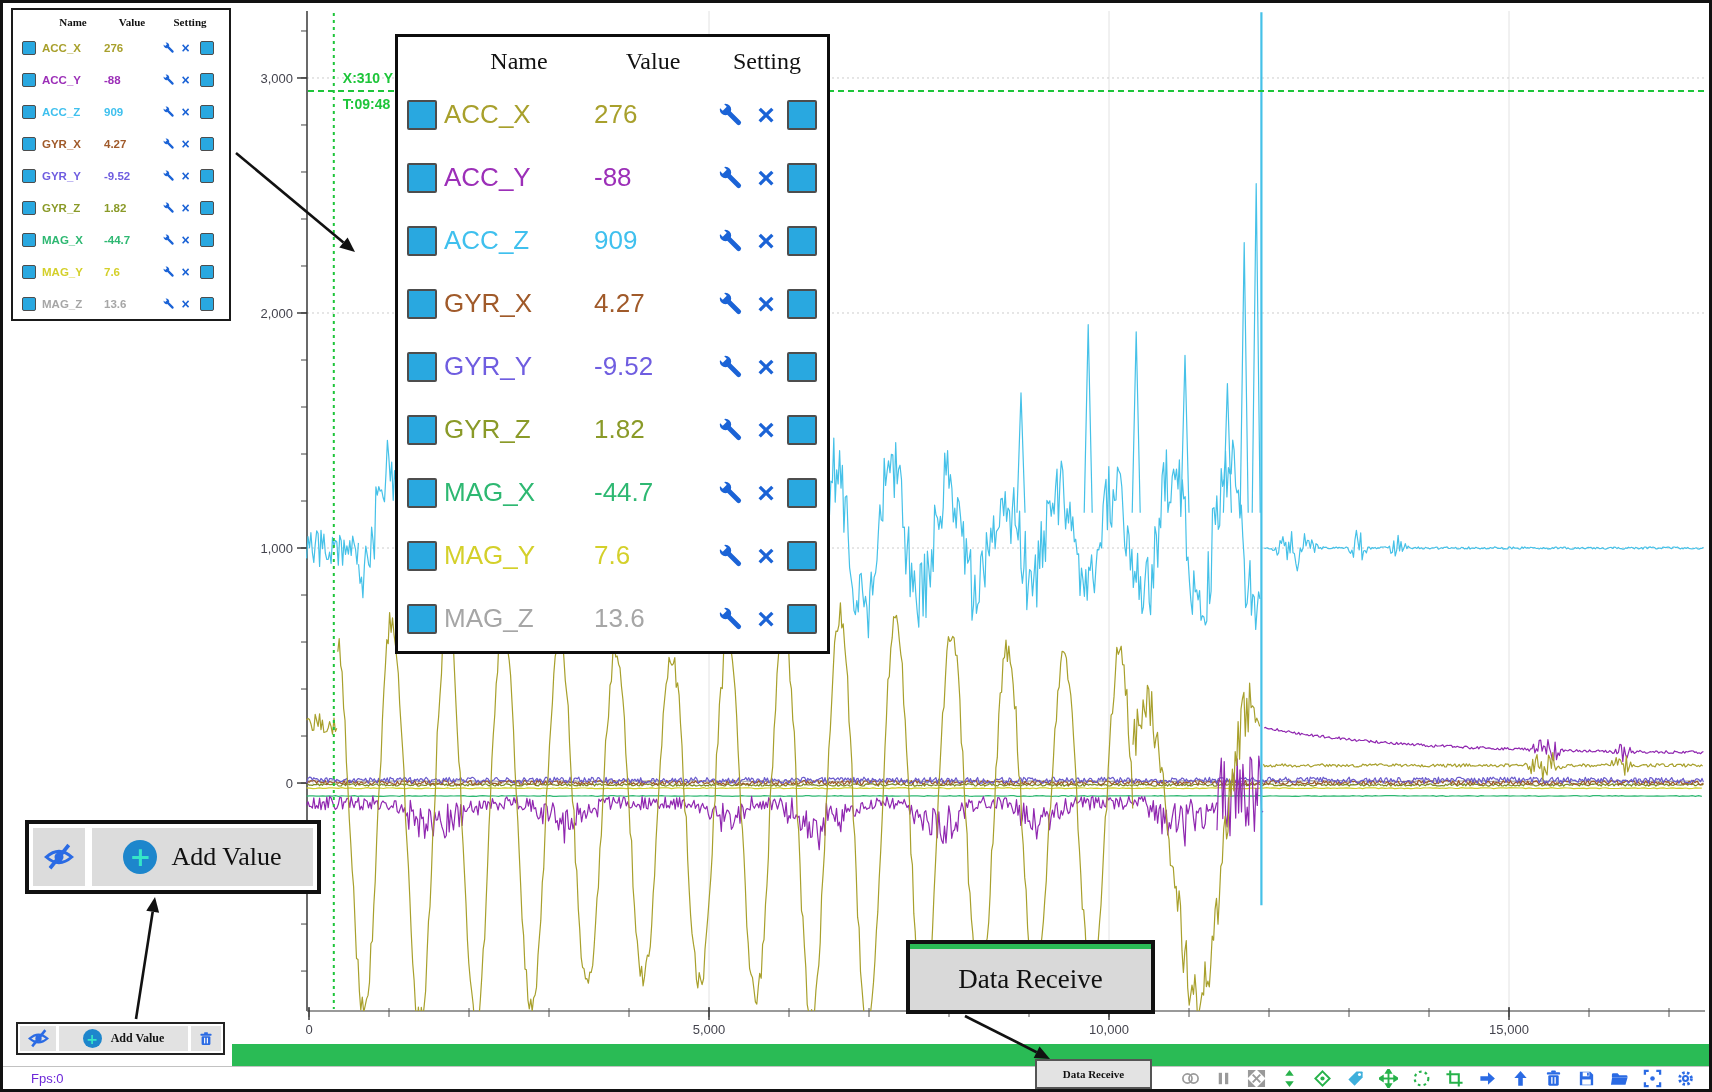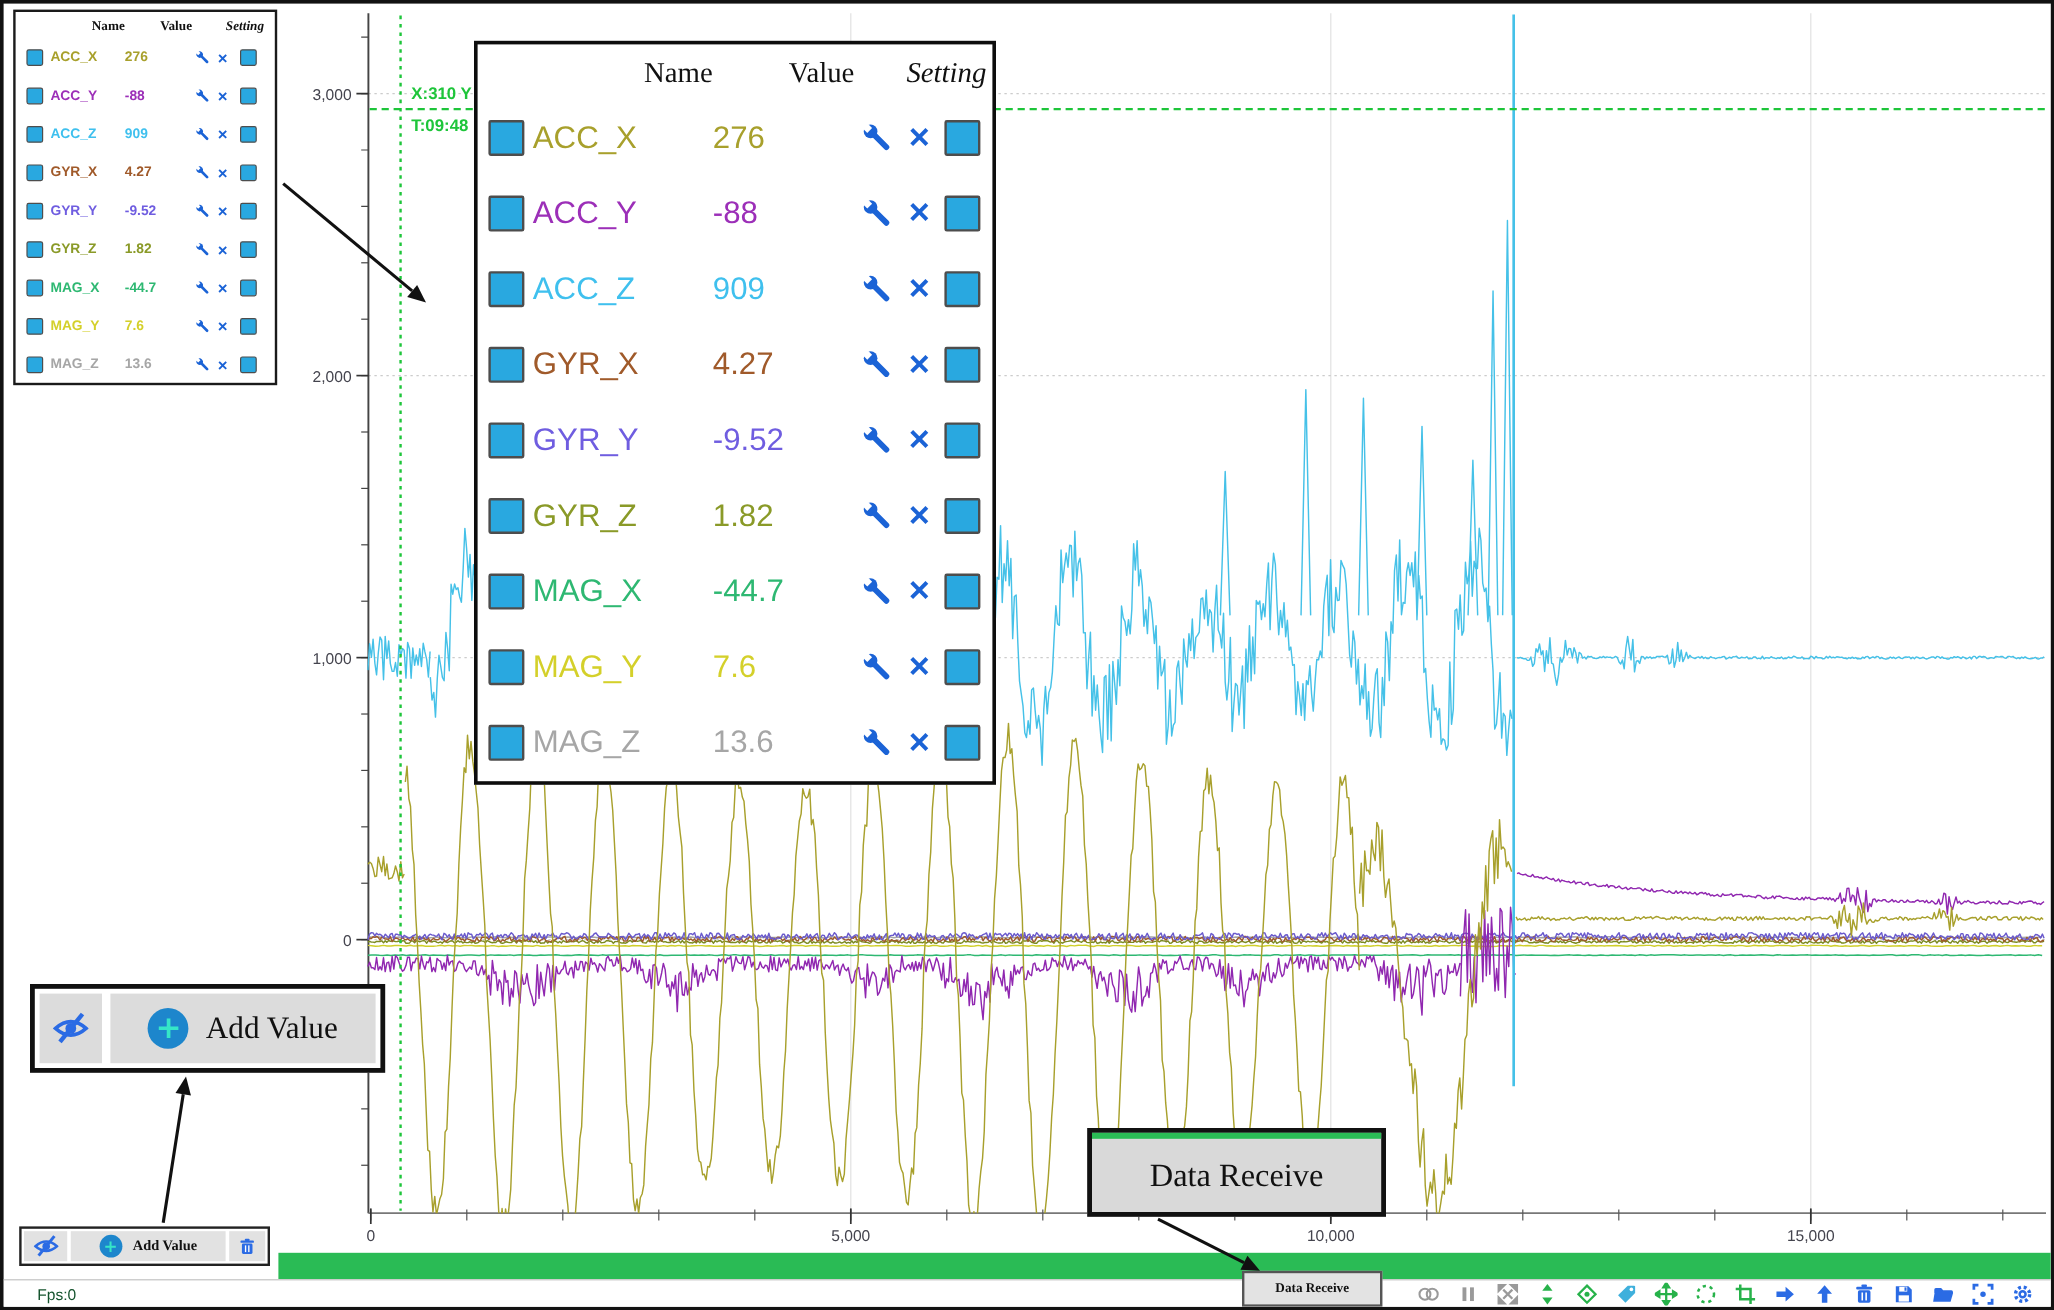--- a/index.html
+++ b/index.html
@@ -12,26 +12,26 @@
 
   
   .panel{position:absolute;background:#fff;z-index:30;}
   .panel-small{left:8px;top:5px;width:220px;height:313px;border:2px solid #1a1a1a;padding:2px 3px;}
   .panel-big{left:392px;top:31px;width:435px;height:620px;border:3px solid #0d0d0d;padding:2px 2px;}
   .lg-head,.lg-row{display:grid;align-items:center;}
   .panel-small .lg-head,.panel-small .lg-row{grid-template-columns:26px 62px 56px 17px 17px 26px;height:32px;}
   .panel-small .lg-head{height:20px;}
   .panel-big .lg-head,.panel-big .lg-row{grid-template-columns:44px 150px 118px 38px 32px 40px;height:63px;}
   .panel-big .lg-head{height:44px;}
-  .lg-head span{font-family:"Liberation Serif",serif;color:#111;text-align:right;}
+  .lg-head span{font-family:"Liberation Serif",serif;color:#111;text-align:center;}
   .panel-small .lg-head span{font-size:11px;font-weight:bold;}
   .panel-big .lg-head span{font-size:24px;}
   .h-name{grid-column:2;}
   .h-value{grid-column:3;}
-  .h-setting{grid-column:4 / span 3;font-style:italic;}
+  .h-setting{grid-column:4 / span 3;}
   .cb{display:inline-block;background:#29a8e0;border:1.5px solid #4d4d4d;border-radius:2px;justify-self:center;}
   .panel-small .cb{width:14px;height:14px;}
   .panel-big .cb{width:30px;height:30px;border-width:2.5px;}
   .nm{font-weight:bold;white-space:nowrap;}
   .panel-small .nm{font-size:11.5px;}
   .panel-big .nm{font-size:26px;font-weight:normal;}
   .val{text-align:left;font-weight:bold;white-space:nowrap;padding-right:4px;}
   .panel-small .val{font-size:11.5px;}
   .panel-big .val{font-size:26px;font-weight:normal;}
   .wr{justify-self:center;line-height:0;}
@@ -63,21 +63,21 @@
   .datarx-big .lbl{flex:1;display:flex;align-items:center;justify-content:center;
                    font-family:"Liberation Serif",serif;font-size:27px;color:#111;}
   .datarx-small{position:absolute;left:1032px;top:1056px;width:117px;height:30px;border:2px solid #555;
                 background:#e3e3e3;z-index:25;display:flex;align-items:center;justify-content:center;
                 font-family:"Liberation Serif",serif;font-size:11px;font-weight:bold;color:#111;}
 
   
   .progressbar{position:absolute;left:229px;top:1041px;width:1477px;height:22px;background:#2abb55;z-index:5;}
   .statusbar{position:absolute;left:0;top:1063px;width:1706px;height:23px;background:#fff;border-top:1px solid #c2c2c2;
              display:flex;align-items:center;z-index:6;}
-  .fps{margin-left:28px;font-size:13px;color:#14532d;text-align:right;}
+  .fps{margin-left:28px;font-size:13px;color:#6d28d9;text-align:right;}
   .icon-strip{margin-left:auto;margin-right:14px;display:flex;align-items:center;gap:13px;}
   .icon-strip .ic{width:20px;height:20px;display:inline-flex;align-items:center;justify-content:center;line-height:0;}
 </style>
 </head>
 <body>
 
 <div class="stage">
 
   <svg id="chartsvg" width="1706" height="1086">
       <defs>

